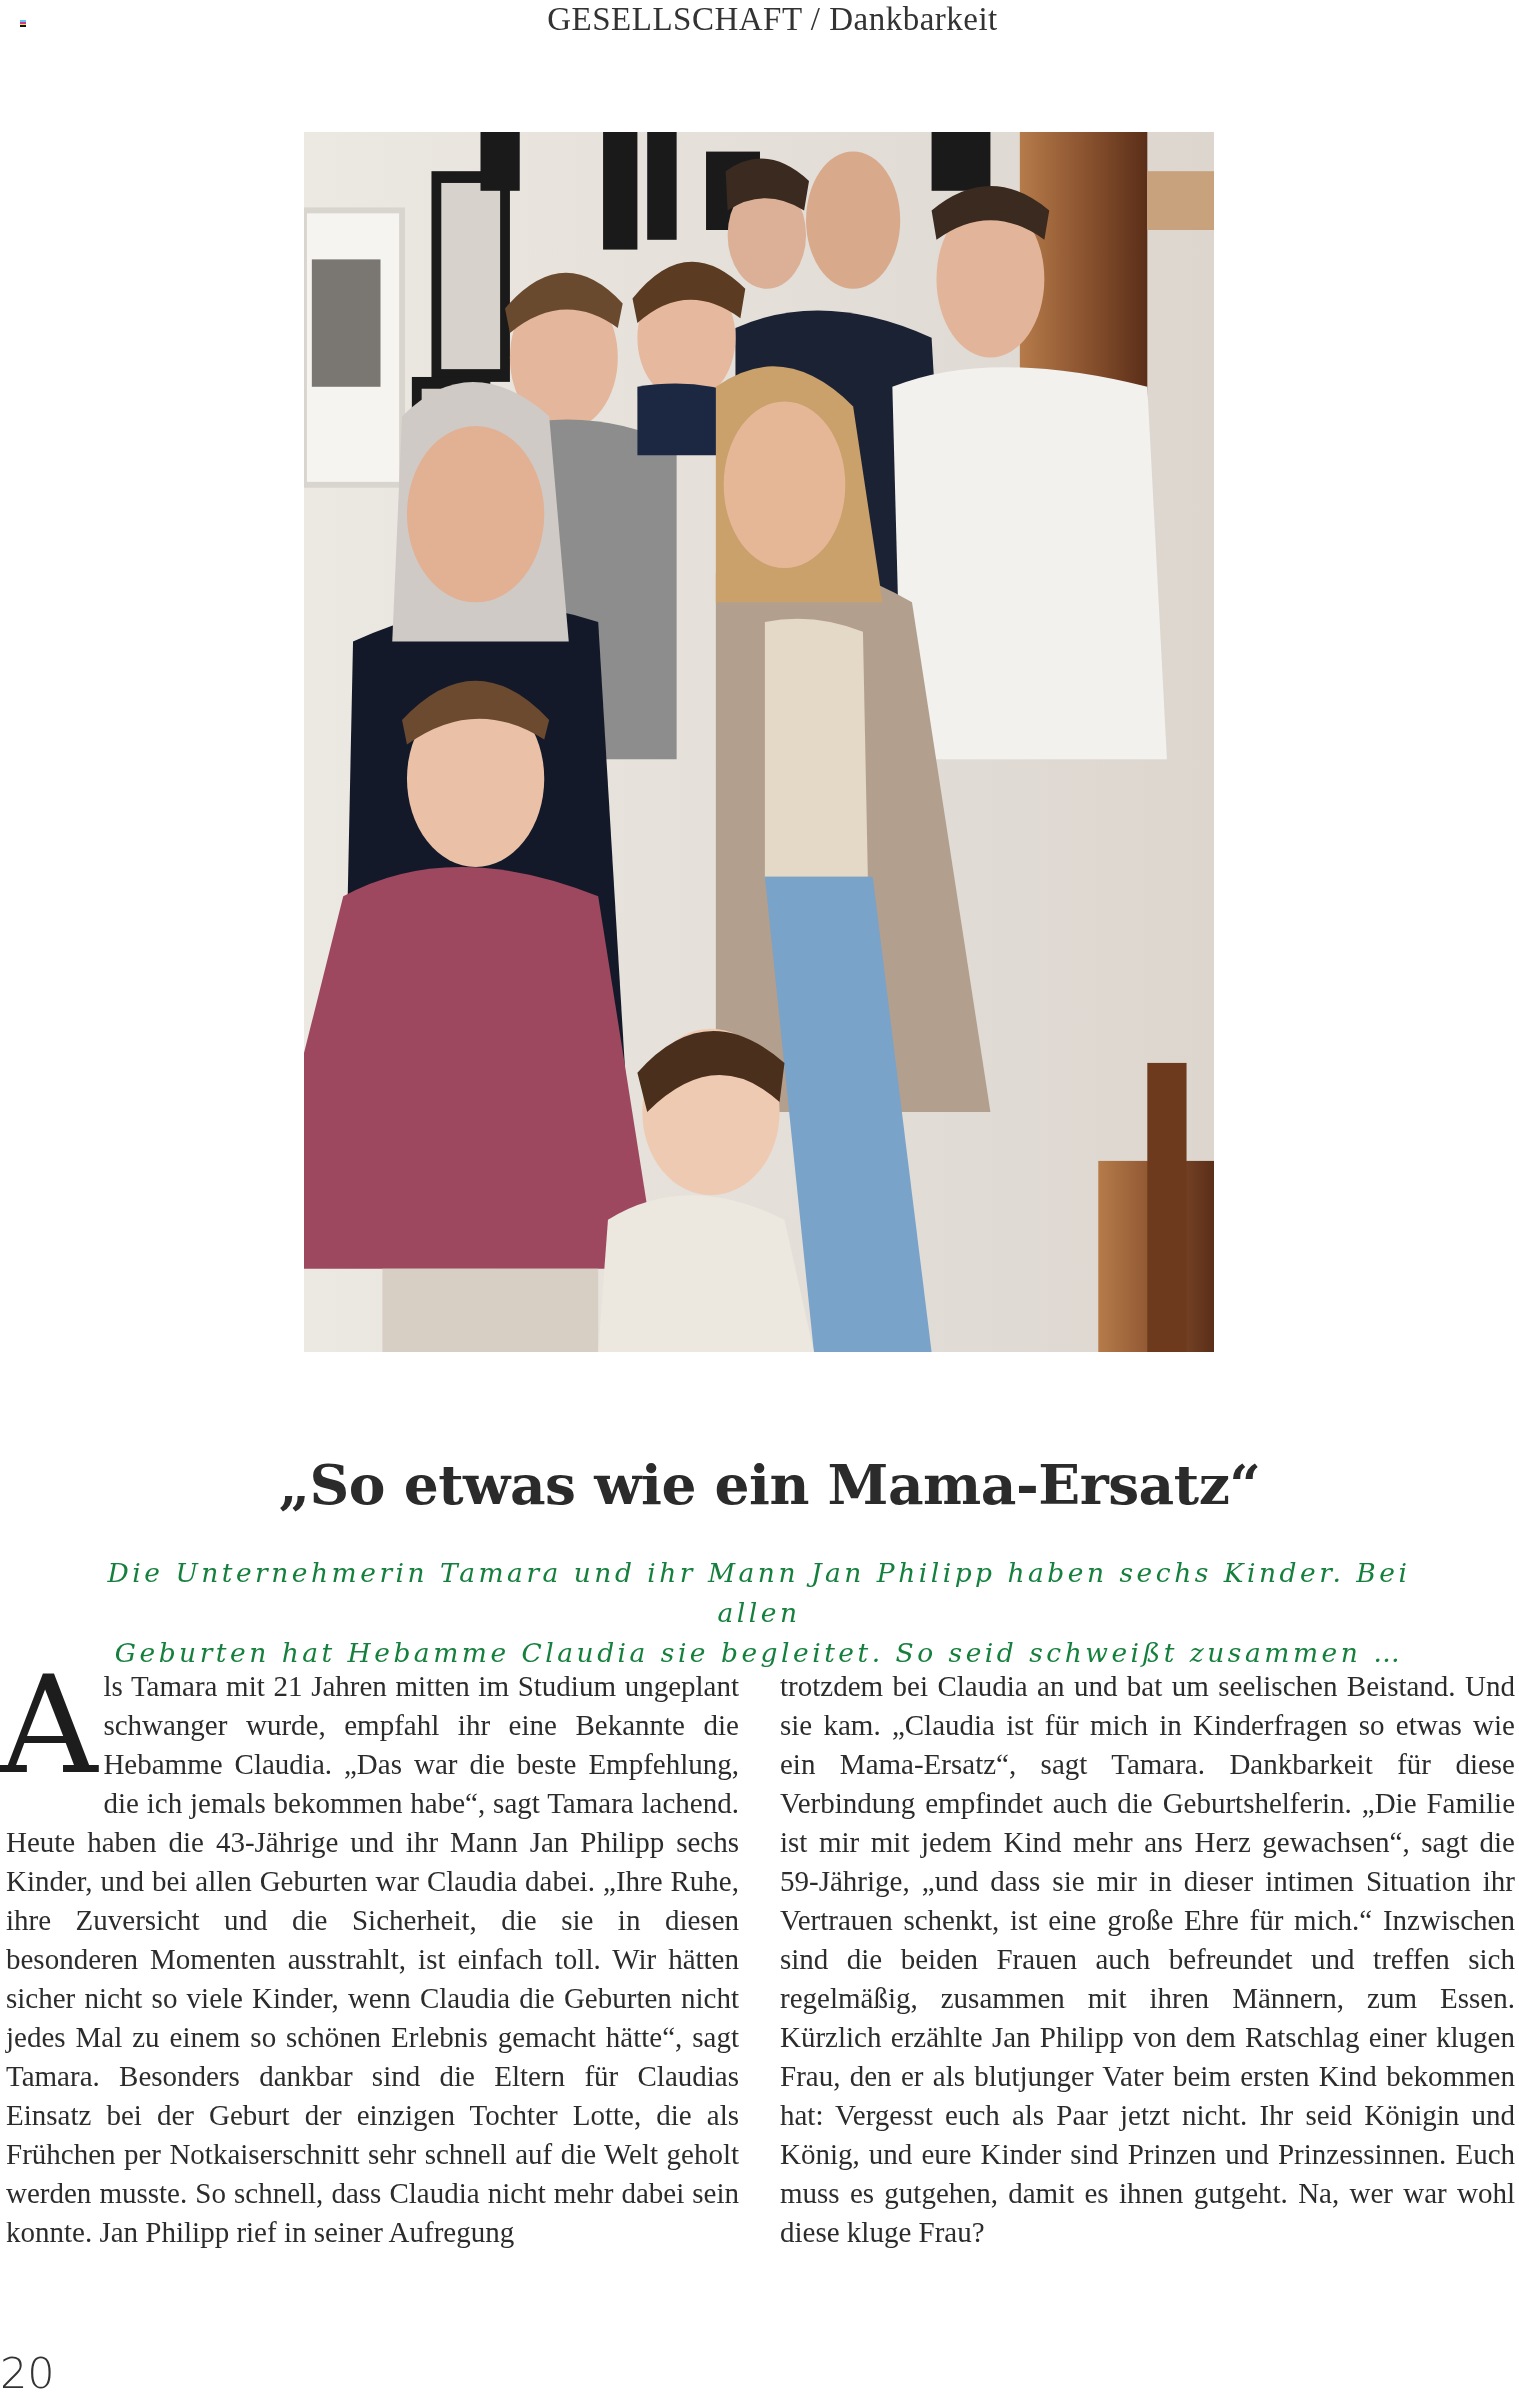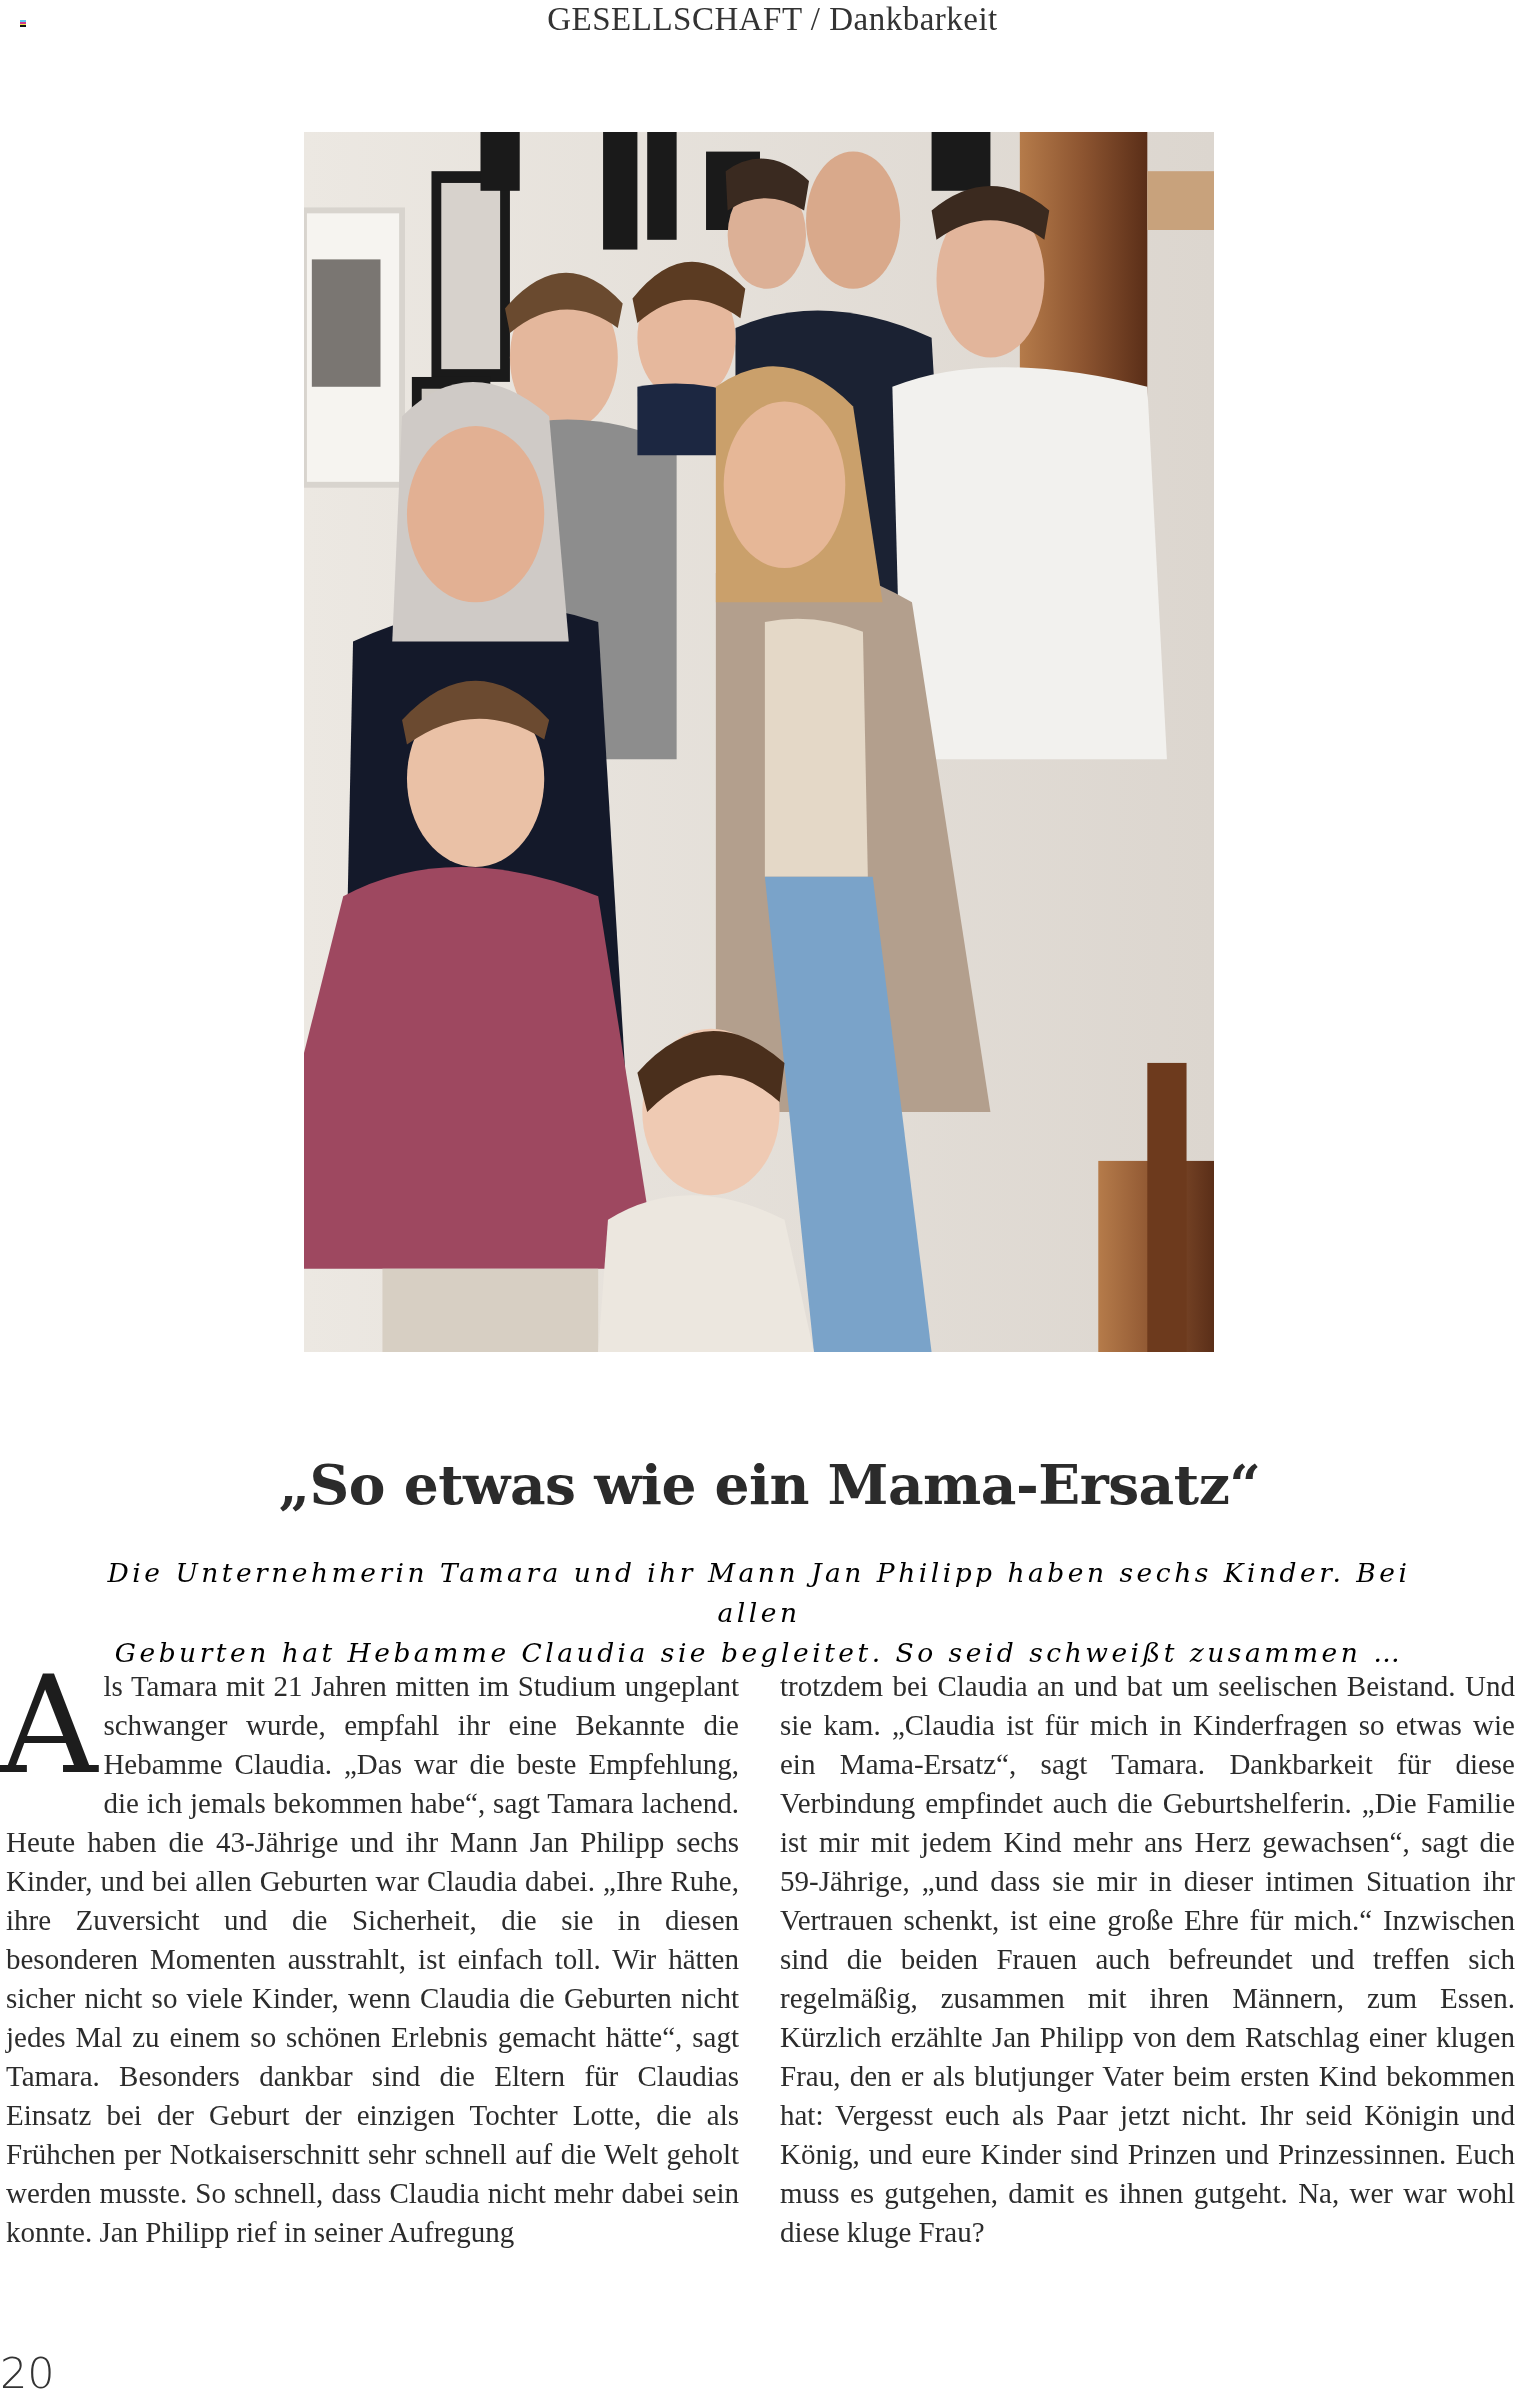--- a/index.html
+++ b/index.html
@@ -23,21 +23,21 @@
     }
     .photo svg { display: block; width: 100%; height: 100%; }
     .headline {
       position: absolute; top: 1449px; left: 10px; width: 1519px; text-align: center;
       font-family: "DejaVu Serif", serif; font-weight: bold; font-size: 55px;
       color: #2b2b2b; line-height: 71px; letter-spacing: -0.5px;
     }
     .subhead {
       position: absolute; top: 1553px; left: 78px; width: 1362px; text-align: center;
       font-family: "DejaVu Serif", serif; font-style: italic; font-size: 26.5px;
-      letter-spacing: 3.5px; color: #000000; line-height: 40px;
+      letter-spacing: 3.5px; color: #15803d; line-height: 40px;
     }
     .column {
       position: absolute; top: 1663px; width: 741px;
       font-family: "Liberation Serif", serif; font-size: 29px; line-height: 39px;
       color: #2c2c2c; text-align: justify; hyphens: manual;
     }
     .col-left { left: 2px; }
     .col-right { left: 776px; width: 743px; }
     .column p { margin: 4px; }
     .dropcap {

